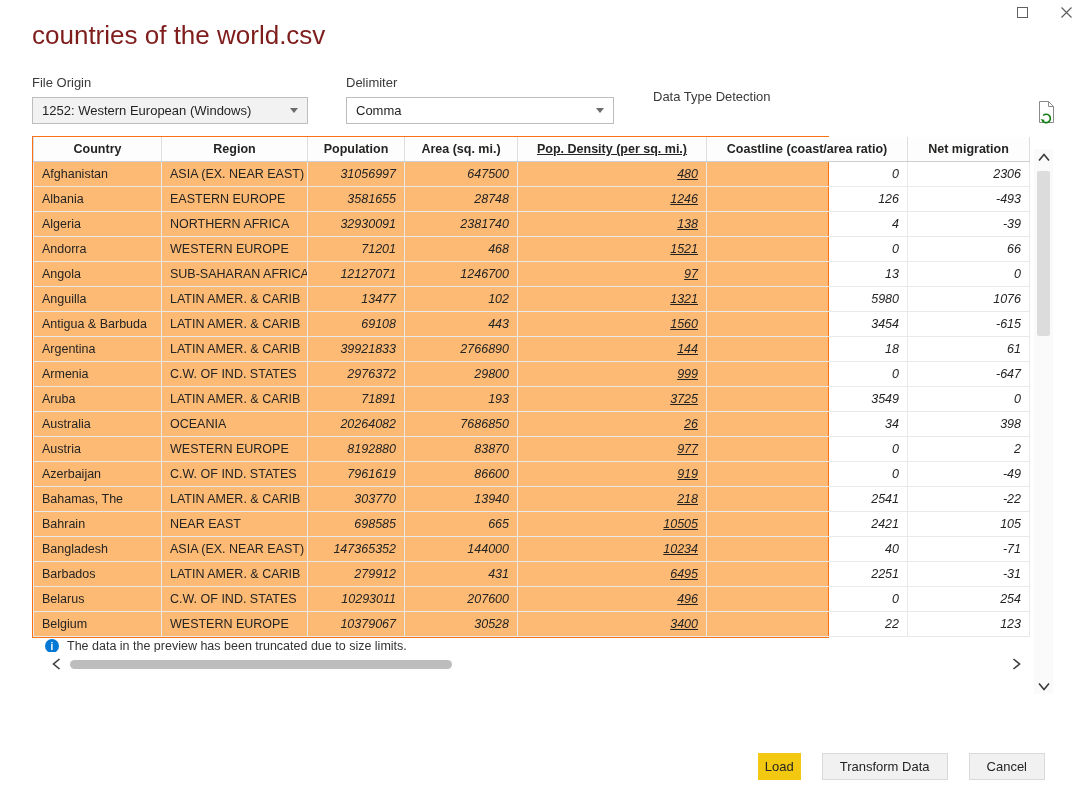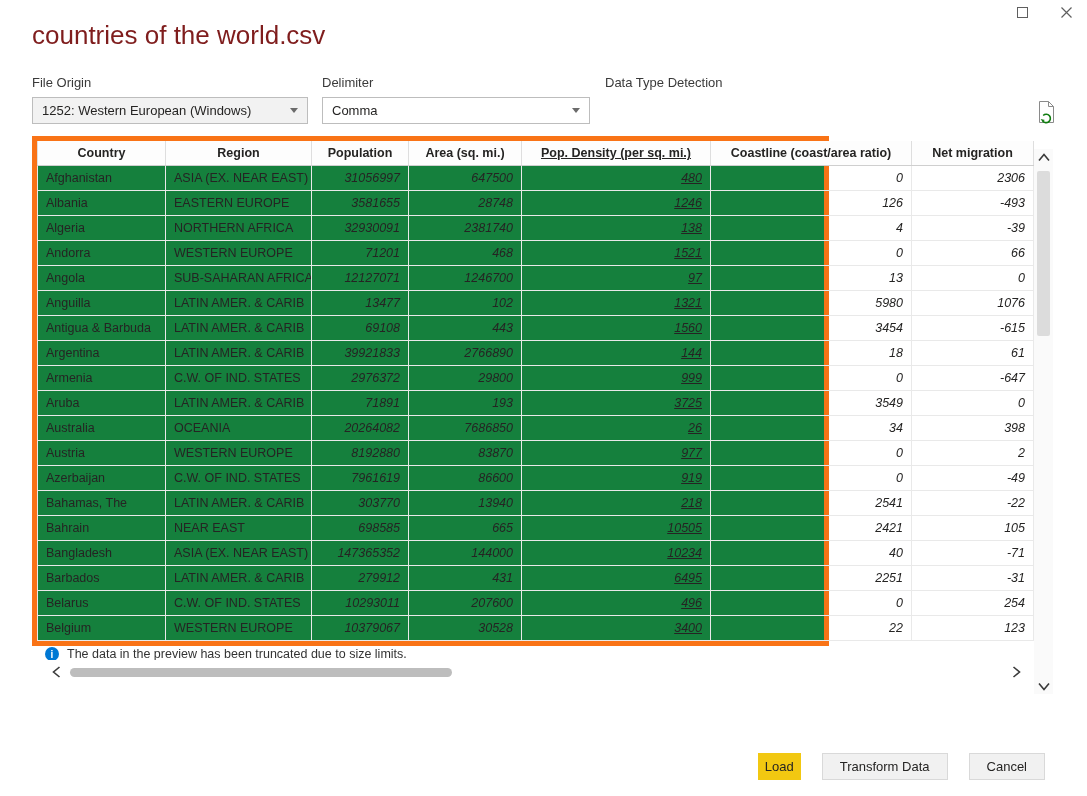--- a/index.html
+++ b/index.html
@@ -8,32 +8,32 @@
     width:1087px; height:796px; position:relative; overflow:hidden;
     background:#ffffff; color:#252423;
     font-family:"Liberation Sans","DejaVu Sans",sans-serif;
   }
   
   .win-controls { position:absolute; top:5px; right:14px; display:flex; gap:30px; align-items:center; }
   .win-btn { width:14px; height:14px; display:flex; align-items:center; justify-content:center; color:#5f5f5f; cursor:default; }
   
   .title { margin:20px 0 0 32px; font-size:26px; font-weight:300; color:#7f1d1d; }
   
-  .settings { display:flex; align-items:flex-start; margin:24px 0 12px 32px; position:relative; width:1021px; }
+  .settings { display:flex; align-items:center; margin:24px 0 12px 32px; position:relative; width:1021px;gap:24px; }
   .setting label { display:block; font-size:13px; color:#3a3a3a; margin-bottom:7px; }
   .dropdown { height:27px; border:1px solid #bdbdbd; background:#fff; display:flex; align-items:center; justify-content:space-between; padding:0 9px; font-size:13px; color:#252423; cursor:default; }
   .dropdown.shaded { background:#f2f2f2; }
   .w1 { width:276px; margin-right:14px; }
   .w2 { width:268px; margin-right:15px; }
   .w3 { width:276px; }
   .chev-tri { width:0; height:0; border-left:4px solid transparent; border-right:4px solid transparent; border-top:5px solid #6b6b6b; margin-left:8px; }
   .refresh { position:absolute; left:1004px; bottom:0; width:22px; height:24px; }
   
   .preview { position:relative; margin-left:32px; width:1021px; }
-  .table-wrap { width:797px; border:5px solid #f97316; background:#15803d; }
+  .table-wrap { width:797px; border:1px solid #f97316; background:#fdba74; }
   table { width:100%; table-layout:fixed; border-collapse:collapse; font-size:12.5px; }
   th { font-weight:700; padding:5px 8px; text-align:center; color:#252423; border:1px solid #dedede; border-top:none; border-bottom:1px solid #cfcfcf; background:#fdfdfd; white-space:nowrap; overflow:hidden; }
   td { padding:5px 8px; border:1px solid #e9e9e9; white-space:nowrap; overflow:hidden; color:#252423; }
   td.num { text-align:right; font-style:italic; }
   td.txt { text-align:left; }
   th:nth-child(1),td:nth-child(1){ width:128px; }
   th:nth-child(2),td:nth-child(2){ width:146px; }
   th:nth-child(3),td:nth-child(3){ width:97px; }
   th:nth-child(4),td:nth-child(4){ width:113px; }
   th:nth-child(5),td:nth-child(5){ width:189px;text-decoration:underline; }

